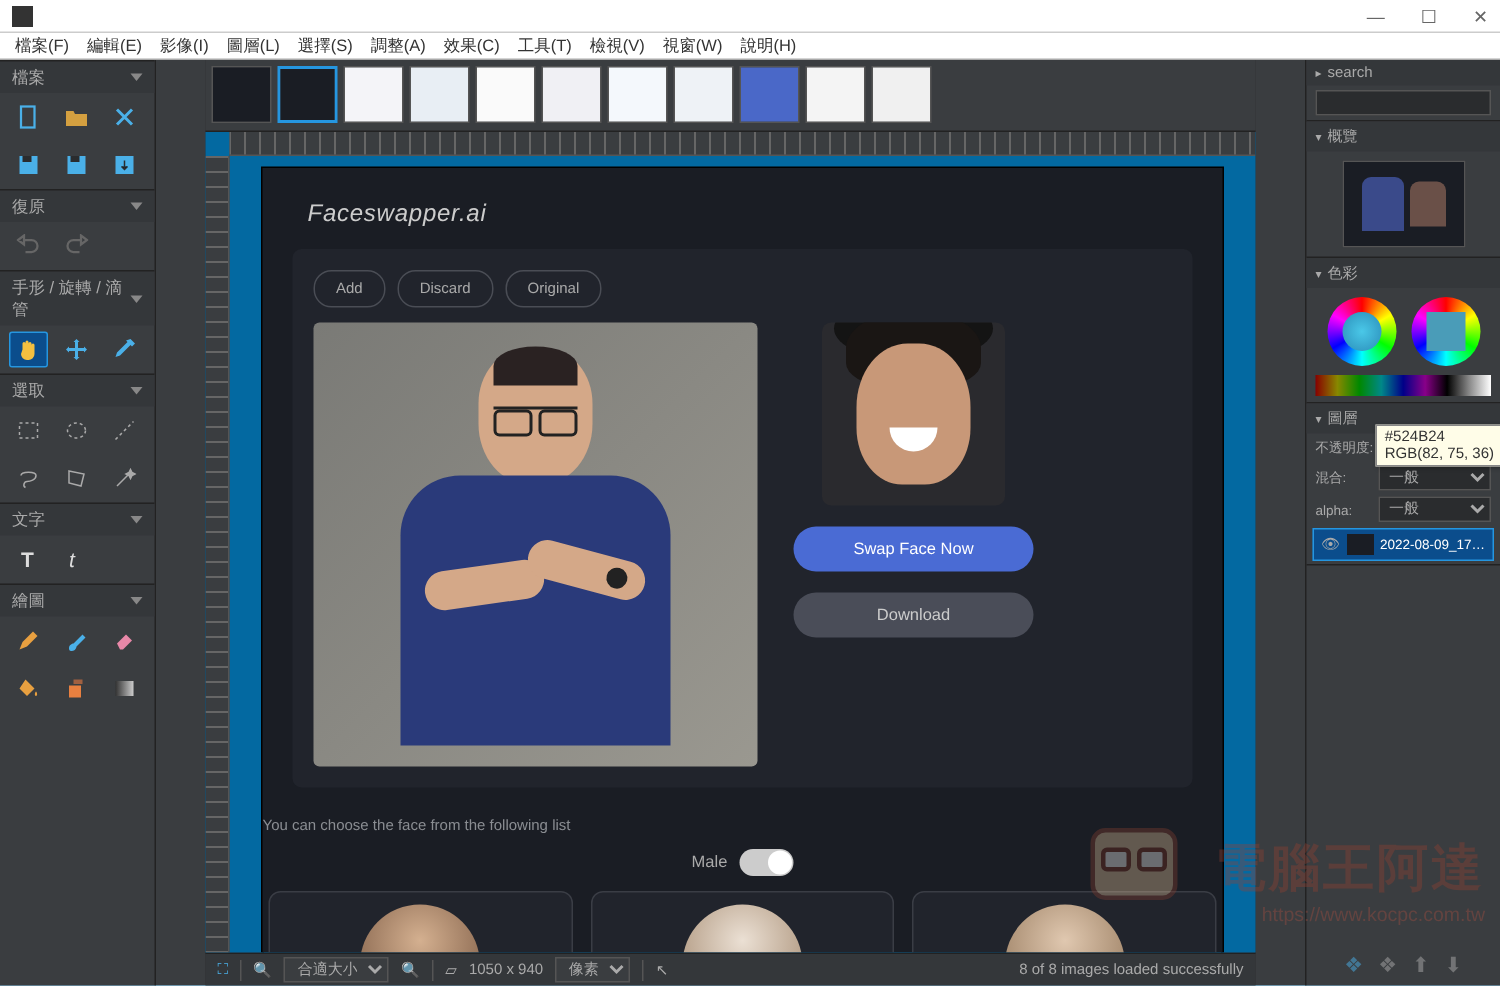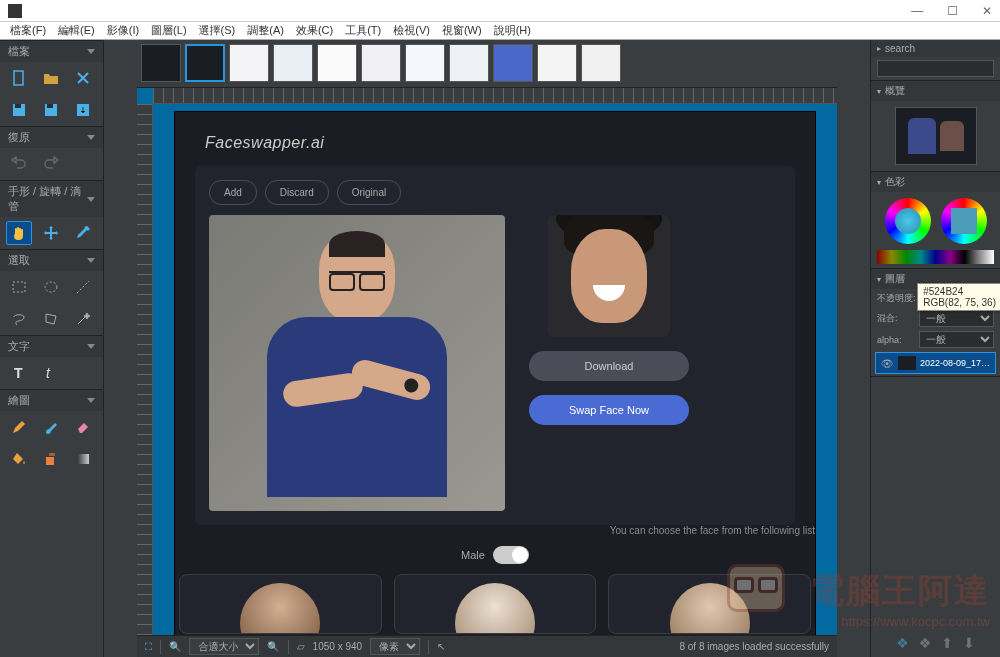--- a/index.html
+++ b/index.html
@@ -65,21 +65,21 @@
 .fs-small-img { width: 122px; height: 122px; background: #2a2a2e; border-radius: 6px; margin: 0 auto; position: relative; overflow: hidden; }
 .fs-small-face { position: absolute; left: 50%; top: 14px; transform: translateX(-50%); width: 76px; height: 94px; background: #c89878; border-radius: 45% 45% 40% 40%; }
 .fs-small-hair { position: absolute; top: -8px; left: 50%; transform: translateX(-50%); width: 90px; height: 50px; background: #1a1614; border-radius: 50% 50% 30% 30%; }
 .fs-small-hat { position: absolute; top: -18px; left: 50%; transform: translateX(-50%); width: 106px; height: 44px; background: #141414; border-radius: 50%; }
 .fs-smile { position: absolute; top: 56px; left: 50%; transform: translateX(-50%); width: 32px; height: 16px; background: #fff; border-radius: 0 0 20px 20px; }
 
 .fs-action { padding: 9px; border-radius: 16px; font-size: 11px; color: #fff; text-align: center; cursor: pointer; border: none; width: 100%; }
 .fs-action.primary { background: #4a6bd4; }
 .fs-action.secondary { background: #4a4d58; color: #ccc; }
 
-.fs-choose { text-align: right; color: #8a8d92; font-size: 10px; }
+.fs-choose { text-align: left; color: #8a8d92; font-size: 10px; margin-top: 20px; }
 .fs-toggle { display: flex; align-items: center; justify-content: center; gap: 8px; margin-top: 10px; }
 .fs-toggle-label { color: #aaa; font-size: 11px; }
 .fs-toggle-switch { width: 36px; height: 18px; background: #ccc; border-radius: 10px; position: relative; }
 .fs-toggle-knob { position: absolute; right: 1px; top: 1px; width: 16px; height: 16px; background: #fff; border-radius: 50%; }
 
 .fs-face-grid { display: flex; gap: 12px; margin-top: 10px; padding: 0 4px; }
 .fs-face-item { flex: 1; height: 60px; background: #21242c; border: 1px solid #3a3d45; border-radius: 8px; display: flex; align-items: flex-end; justify-content: center; overflow: hidden; }
 .fs-face-circ { width: 80px; height: 80px; border-radius: 50%; background: radial-gradient(circle at 50% 30%, #d4b090 0%, #8a6850 70%); margin-bottom: -30px; position: relative; }
 .fs-face-circ.c2 { background: radial-gradient(circle at 50% 30%, #ebe0d4 0%, #b09880 70%); }
 .fs-face-circ.c3 { background: radial-gradient(circle at 50% 30%, #e0c8b0 0%, #a08468 70%); }
@@ -118,21 +118,21 @@
 
 .layer-item { display: flex; align-items: center; gap: 4px; padding: 3px 4px; background: #0b4d8c; border: 1px solid #2596e0; margin: 2px 4px; }
 .layer-thumb { width: 18px; height: 14px; background: #1a1d24; }
 .layer-name { font-size: 9px; color: #fff; overflow: hidden; text-overflow: ellipsis; white-space: nowrap; flex: 1; }
 .layer-eye { width: 14px; height: 14px; display: flex; align-items: center; justify-content: center; }
 
 .rp-bottom-icons { margin-top: auto; display: flex; gap: 10px; padding: 6px; justify-content: center; opacity: 0.5; }
 .rp-bottom-icons span { font-size: 14px; cursor: pointer; }
 
 
-.watermark { position: absolute; right: 10px; bottom: 28px; opacity: 0.35; pointer-events: none; }
+.watermark { position: absolute; right: 10px; bottom: 40px; opacity: 0.35; pointer-events: none; }
 .wm-text { font-size: 34px; font-weight: bold; color: #9a4030; font-family: "Microsoft JhengHei", sans-serif; letter-spacing: 2px; }
 .wm-url { font-size: 13px; color: #b05040; text-align: right; }
 .wm-logo { position: absolute; left: -96px; top: -4px; width: 84px; height: 70px; }
 .wm-head { width: 58px; height: 48px; background: #e8c8a0; border-radius: 10px; margin: 0 auto; position: relative; border: 3px solid #8a4030; }
 .wm-glasses { position: absolute; top: 10px; left: 4px; right: 4px; height: 16px; display: flex; gap: 4px; }
 .wm-glasses span { flex:1; border: 3px solid #7a3020; border-radius: 4px; background: #fff; }
 
 .chevron-down { display:inline-block; width:0; height:0; border-left:4px solid transparent; border-right:4px solid transparent; border-top:5px solid #888; }
 </style>
 </head>
@@ -415,22 +415,22 @@
                 </div>
               </div>
               <div class="fs-side">
                 <div class="fs-small-img">
                   <div class="fs-small-hat"></div>
                   <div class="fs-small-hair"></div>
                   <div class="fs-small-face">
                       <div class="fs-smile"></div>
                     </div>
                 </div>
+                <button class="fs-action primary">Swap Face Now</button>
                 <button class="fs-action secondary">Download</button>
-                <button class="fs-action primary">Swap Face Now</button>
               </div>
             </div>
           </div>
           <div class="fs-choose">You can choose the face from the following list</div>
           <div class="fs-toggle">
             <span class="fs-toggle-label">Male</span>
             <div class="fs-toggle-switch">
                 <div class="fs-toggle-knob"></div>
               </div>
           </div>

